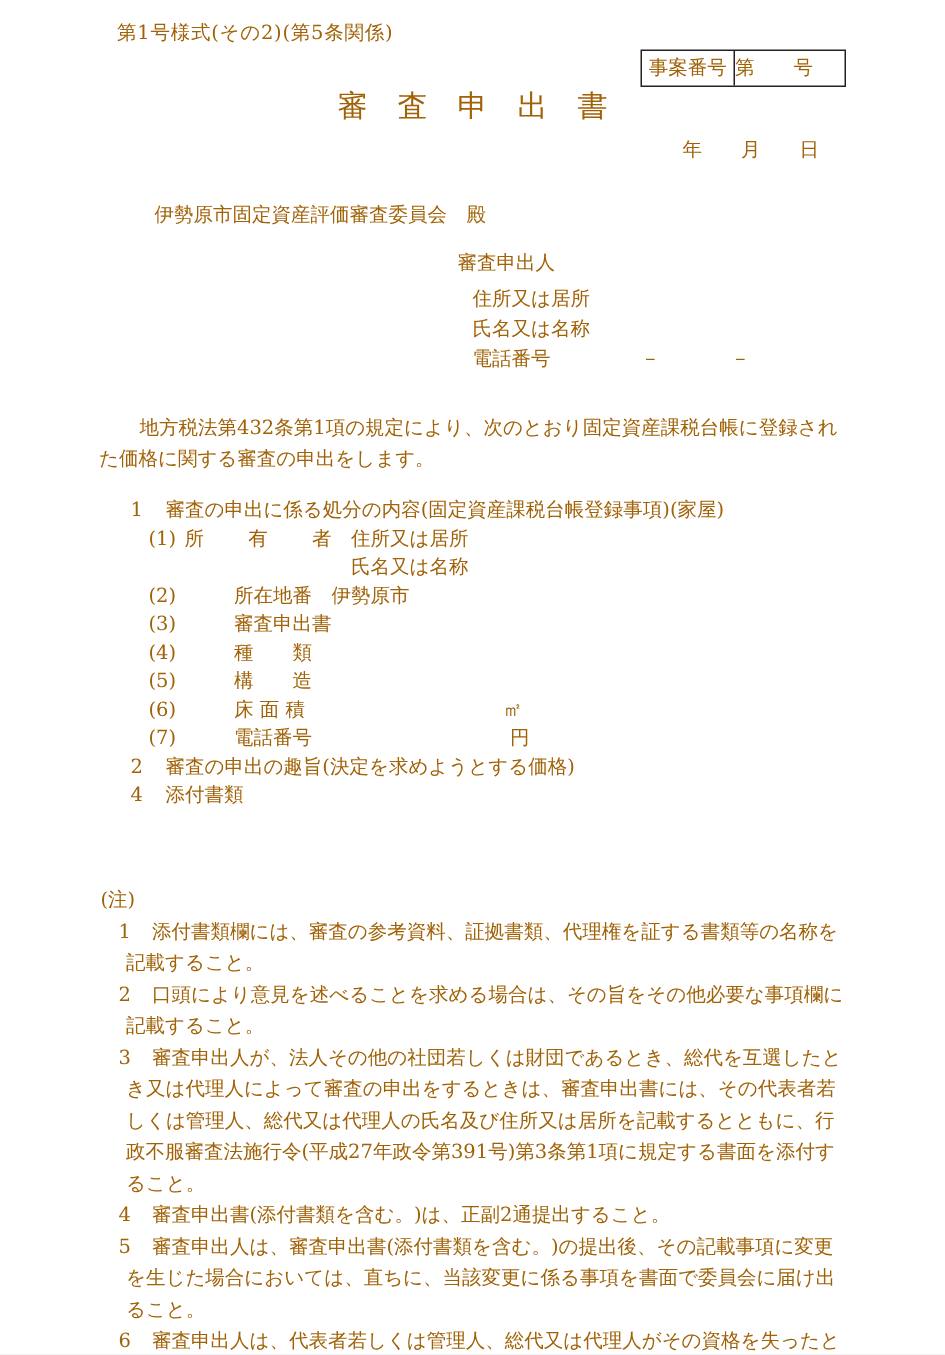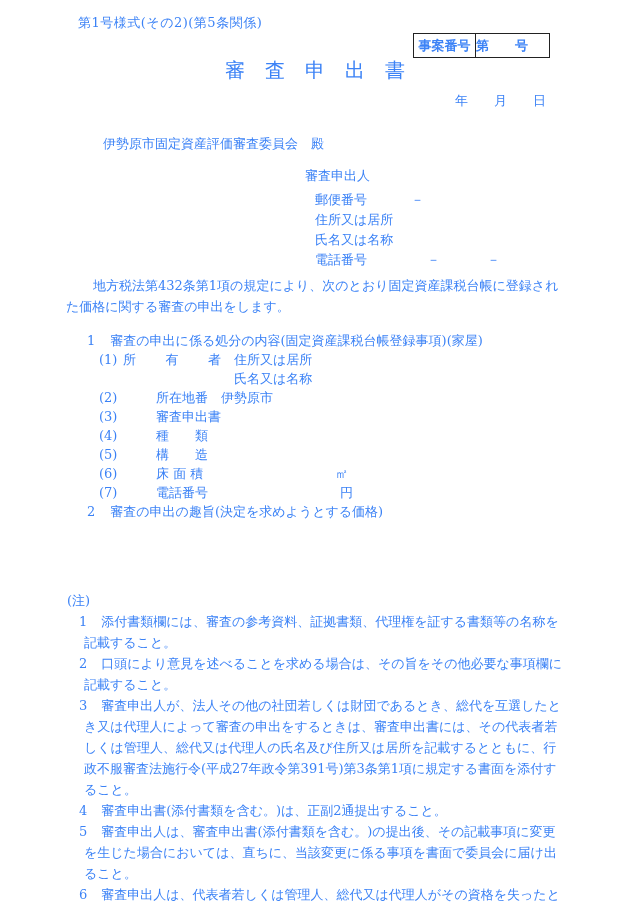--- a/index.html
+++ b/index.html
@@ -3,41 +3,40 @@
 <meta charset="utf-8">
 <style>
   * { margin: 0; padding: 0; box-sizing: border-box; }
   html, body { background: #e8e8e8; }
   .page {
     position: relative;
     width: 630px;
     height: 903px;
     margin: 0 auto;
     background: #ffffff;
-    color: #3b82f6;
+    color: #a16207;
     font-family: "DejaVu Serif", "Liberation Serif", serif;
     font-size: 13px;
     line-height: 1.45;
     overflow: hidden;
   }
   .form-label {
     position: absolute;
     left: 78px;
     top: 14px;
     letter-spacing: 0.5px;
   }
   .case-box {
     position: absolute;
-    left: 413px;
+    left: 427px;
     top: 33px;
     width: 137px;
     height: 25px;
     border: 1px solid #222;
     display: flex;
-    font-weight: bold;
   }
   .case-box .cell-label {
     width: 62px;
     border-right: 1px solid #222;
     text-align: center;
     line-height: 23px;
   }
   .case-box .cell-value {
     flex: 1;
     line-height: 23px;
@@ -124,23 +123,20 @@
 
   <div class="doc-title">審　査　申　出　書</div>
 
   <div class="date-line">年　　月　　日</div>
 
   <div class="addressee">伊勢原市固定資産評価審査委員会　殿</div>
 
   <div class="applicant">
     <div class="heading">審査申出人</div>
     <div class="row">
-      <span>郵便番号</span><span class="val-postal">－</span>
-    </div>
-    <div class="row">
       <span>住所又は居所</span>
     </div>
     <div class="row">
       <span>氏名又は名称</span>
     </div>
     <div class="row">
       <span>電話番号</span><span class="val-phone1">－</span><span class="val-phone2">－</span>
     </div>
   </div>
 
@@ -176,20 +172,23 @@
       <span class="sub-no">(6)</span><span class="sub-label">床 面 積</span><span class="unit">㎡</span>
     </div>
 
     <div class="sub">
       <span class="sub-no">(7)</span><span class="sub-label">電話番号</span><span class="unit">円</span>
     </div>
 
     <div class="sec">
       <span class="sec-no">2</span><span>審査の申出の趣旨(決定を求めようとする価格)</span>
     </div>
+    <div class="sec">
+      <span class="sec-no">4</span><span>添付書類</span>
+    </div>
   </div>
 
   <div class="notes">
     <div class="notes-heading">(注)</div>
     <div class="note">
       <span class="note-no">1</span><span>添付書類欄には、審査の参考資料、証拠書類、代理権を証する書類等の名称を記載すること。</span>
     </div>
     <div class="note">
       <span class="note-no">2</span><span>口頭により意見を述べることを求める場合は、その旨をその他必要な事項欄に記載すること。</span>
     </div>

